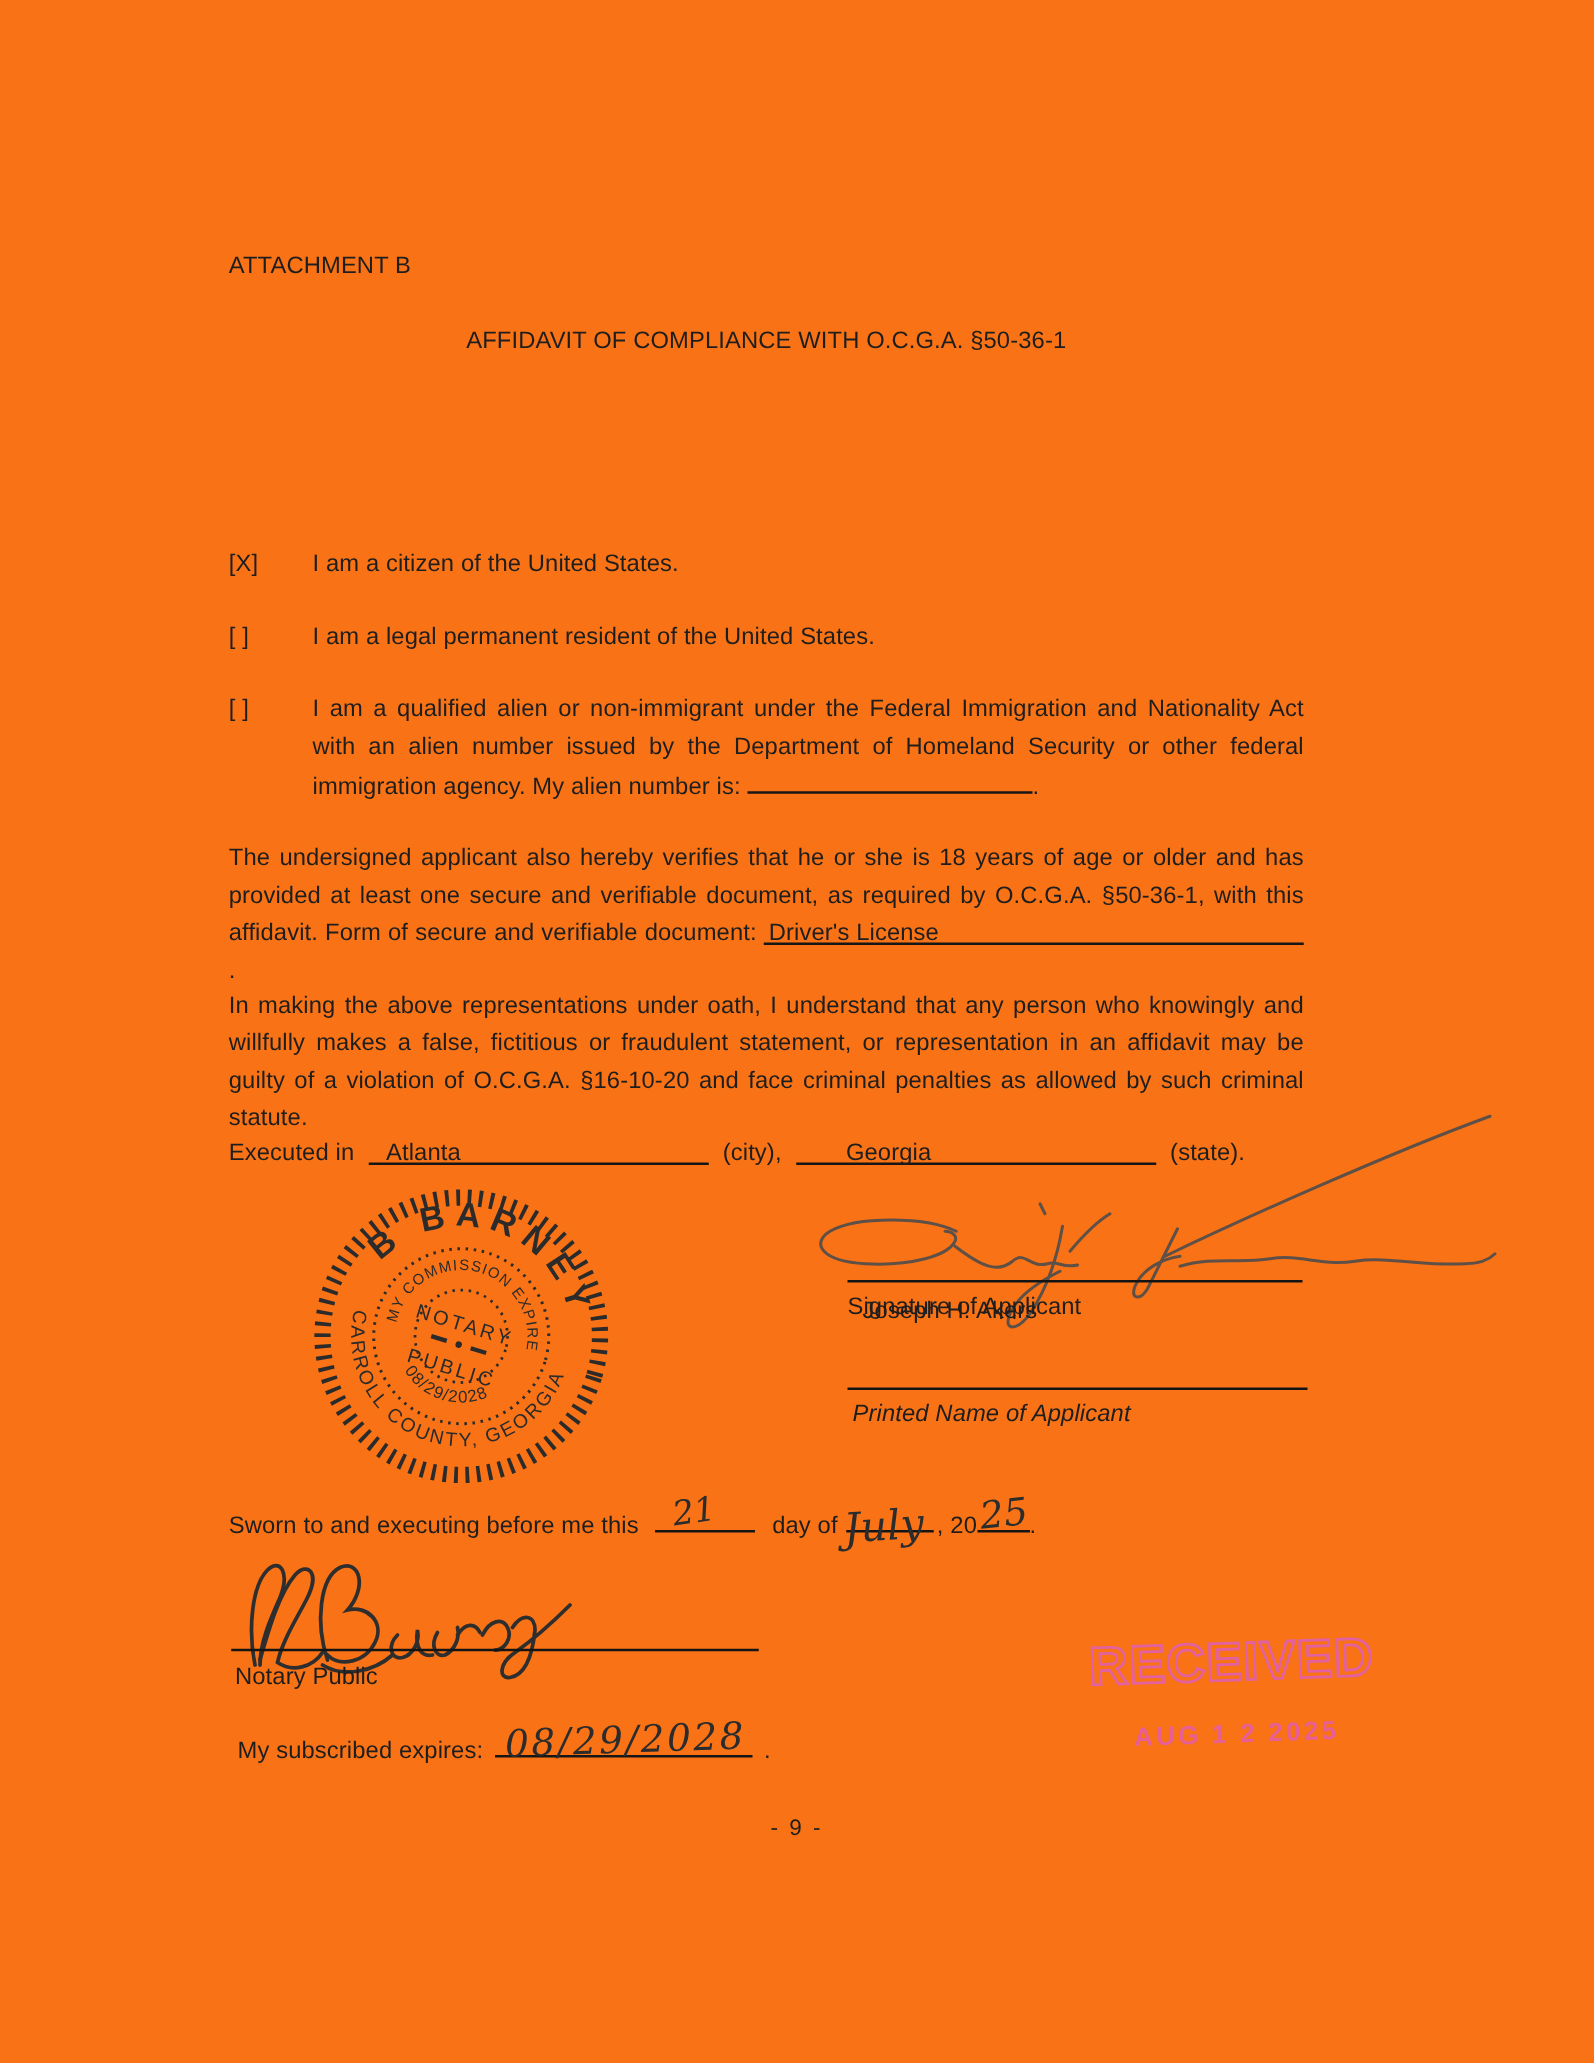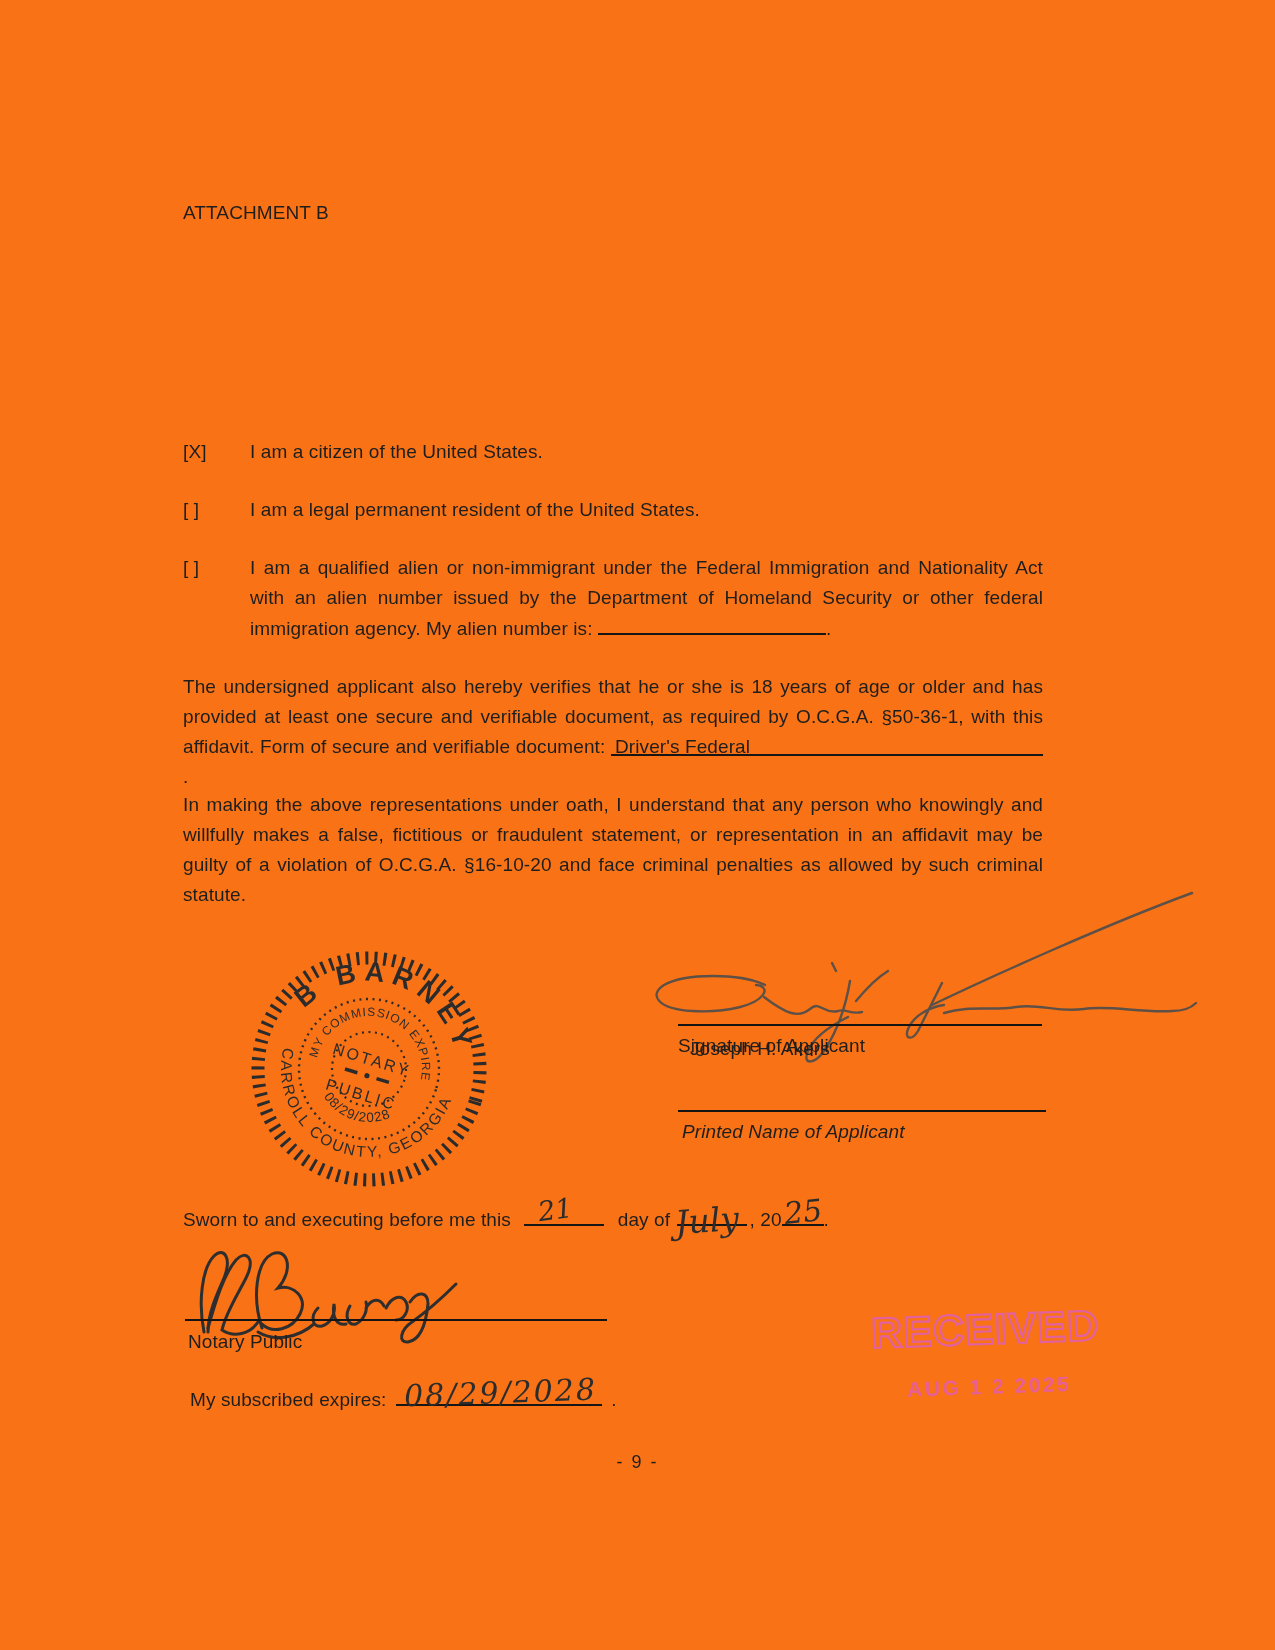--- a/index.html
+++ b/index.html
@@ -36,44 +36,52 @@
   .pagenum{width:1275px; text-align:center; font-size:18px; letter-spacing:2px;}
   svg text{font-family:"Liberation Sans", sans-serif;}
 </style>
 </head>
 <body>
 
 <div class="page">
 
   <div class="abs txt" style="left:183px; top:198px;">ATTACHMENT B</div>
 
+  <div class="abs txt center" style="left:183px; top:258px; width:860px;">AFFIDAVIT OF COMPLIANCE WITH O.C.G.A. §50-36-1</div>
 
 
   <div class="abs txt opt" style="left:183px; top:437px;">
     <span class="box">[X]</span>
     <span class="opt-text">I am a citizen of the United States.</span>
   </div>
 
   <div class="abs txt opt" style="left:183px; top:495px;">
     <span class="box">[ ]</span>
     <span class="opt-text">I am a legal permanent resident of the United States.</span>
   </div>
 
   <div class="abs txt opt" style="left:183px; top:553px;">
     <span class="box">[ ]</span>
     <div class="opt-text"><span>I am a qualified alien or non-immigrant under the Federal Immigration and Nationality Act with an alien number issued by the Department of Homeland Security or other federal immigration agency.  My alien number is:</span>
       <span class="blank alien-blank"></span><span>.</span>
     </div>
   </div>
 
   <p class="abs txt para" style="left:183px; top:672px;"><span>The undersigned applicant also hereby verifies that he or she is 18 years of age or older and has provided at least one secure and verifiable document, as required by O.C.G.A. §50-36-1, with this affidavit.  Form of secure and verifiable document:</span>
-    <span class="blank doc-blank"><span>Driver's Federal</span></span><span>.</span></p>
+    <span class="blank doc-blank"><span>Driver's License</span></span><span>.</span></p>
 
   <p class="abs txt para" style="left:183px; top:790px;">In making the above representations under oath, I understand that any person who knowingly and willfully makes a false, fictitious or fraudulent statement, or representation in an affidavit may be guilty of a violation of O.C.G.A. §16-10-20 and face criminal penalties as allowed by such criminal statute.</p>
 
+  <div class="abs txt" style="left:183px; top:908px; width:920px; white-space:nowrap;">
+    <span>Executed in</span>
+    <span class="blank city-blank"><span>Atlanta</span></span>
+    <span>(city),</span>
+    <span class="blank state-blank"><span>Georgia</span></span>
+    <span>(state).</span>
+  </div>
 
   <svg class="abs" style="left:246px; top:946px;" width="246" height="246" viewBox="0 0 246 246">
     <g transform="rotate(17 123 123)" stroke="#2b2b2b" fill="none">
       <circle cx="123" cy="123" r="111" stroke-width="13" stroke-dasharray="3 6"></circle>
       <circle cx="123" cy="123" r="70" stroke-width="2.4" stroke-dasharray="2 4.5"></circle>
       <circle cx="123" cy="123" r="37" stroke-width="2.2" stroke-dasharray="2 4.5"></circle>
       <path id="arc-outer-top" d="M 35,123 A 88,88 0 0 1 211,123" stroke="none"></path>
       <path id="arc-outer-bottom" d="M 35,123 A 88,88 0 0 0 211,123" stroke="none"></path>
       <path id="arc-inner-top" d="M 70,123 A 53,53 0 0 1 176,123" stroke="none"></path>
       <path id="arc-inner-bottom" d="M 70,123 A 53,53 0 0 0 176,123" stroke="none"></path>

